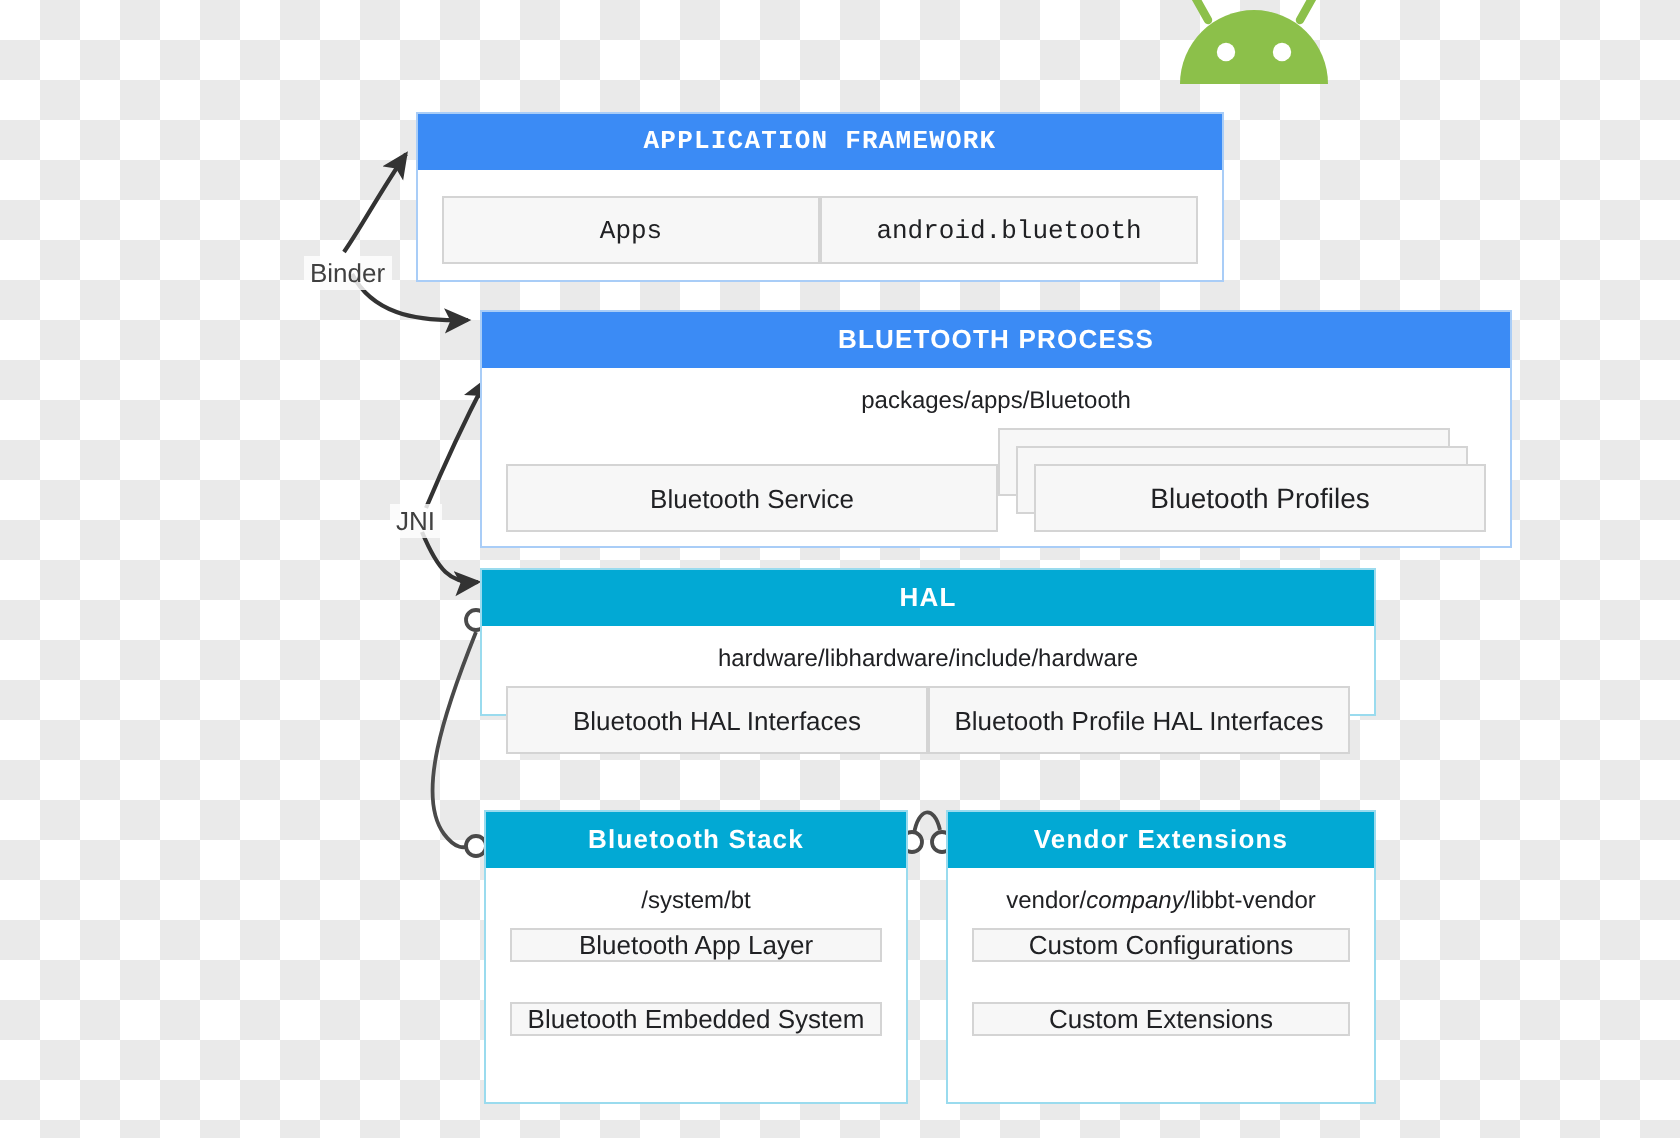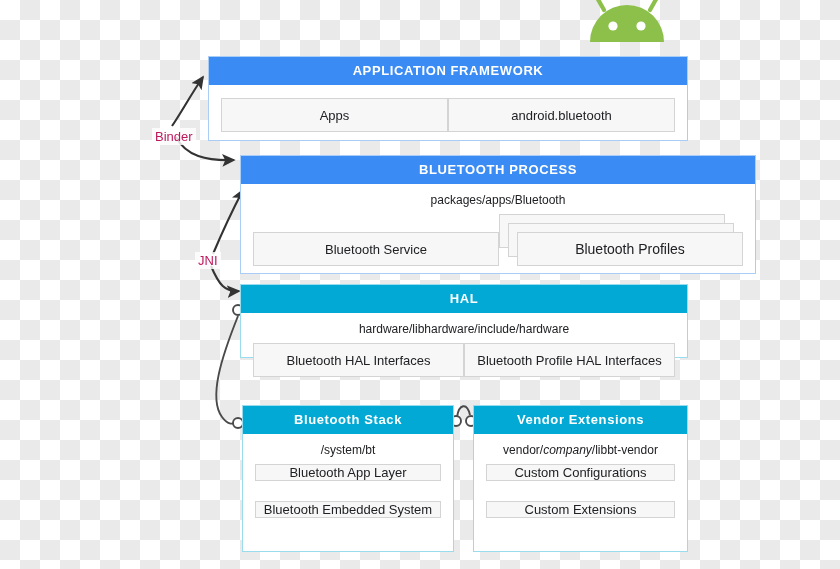--- a/index.html
+++ b/index.html
@@ -122,21 +122,21 @@
     align-items: center;
     justify-content: center;
     font-size: 14px;
     color: #202124;
   }
 
   
   .wire-label {
     position: absolute;
     font-size: 13px;
-    color: #be185d;
+    color: #404040;
     background: rgba(255,255,255,0.82);
     padding: 1px 3px;
     white-space: nowrap;
   }
 </style>
 </head>
 <body>
 
 <div id="stage">
 
@@ -170,21 +170,21 @@
     <circle cx="238" cy="423" r="5" fill="#ffffff" stroke="#4a4a4a" stroke-width="1.9"></circle>
 
     <path d="M457 417 C 459 404, 467 402, 470 415" stroke="#4a4a4a" stroke-width="1.9" fill="none"></path>
     <circle cx="456" cy="421" r="5" fill="#ffffff" stroke="#4a4a4a" stroke-width="1.9"></circle>
     <circle cx="471" cy="421" r="5" fill="#ffffff" stroke="#4a4a4a" stroke-width="1.9"></circle>
   </svg>
 
   <div class="wire-label" style="left:152px; top:128px;">Binder</div>
   <div class="wire-label" style="left:195px; top:252px;">JNI</div>
 
-  <div class="panel blue" style="left:208px; top:56px; width:480px; height:85px;">
+  <div class="panel blue" style="left:208px; top:56px; width:404px; height:85px;font-family:Liberation Mono, monospace;">
     <div class="panel-title">APPLICATION FRAMEWORK</div>
     <div class="panel-body">
       <div class="box-row" style="padding-top:13px;">
         <div class="inner-box">Apps</div>
         <div class="inner-box">android.bluetooth</div>
       </div>
     </div>
   </div>
 
   <div class="panel blue" style="left:240px; top:155px; width:516px; height:119px;">

